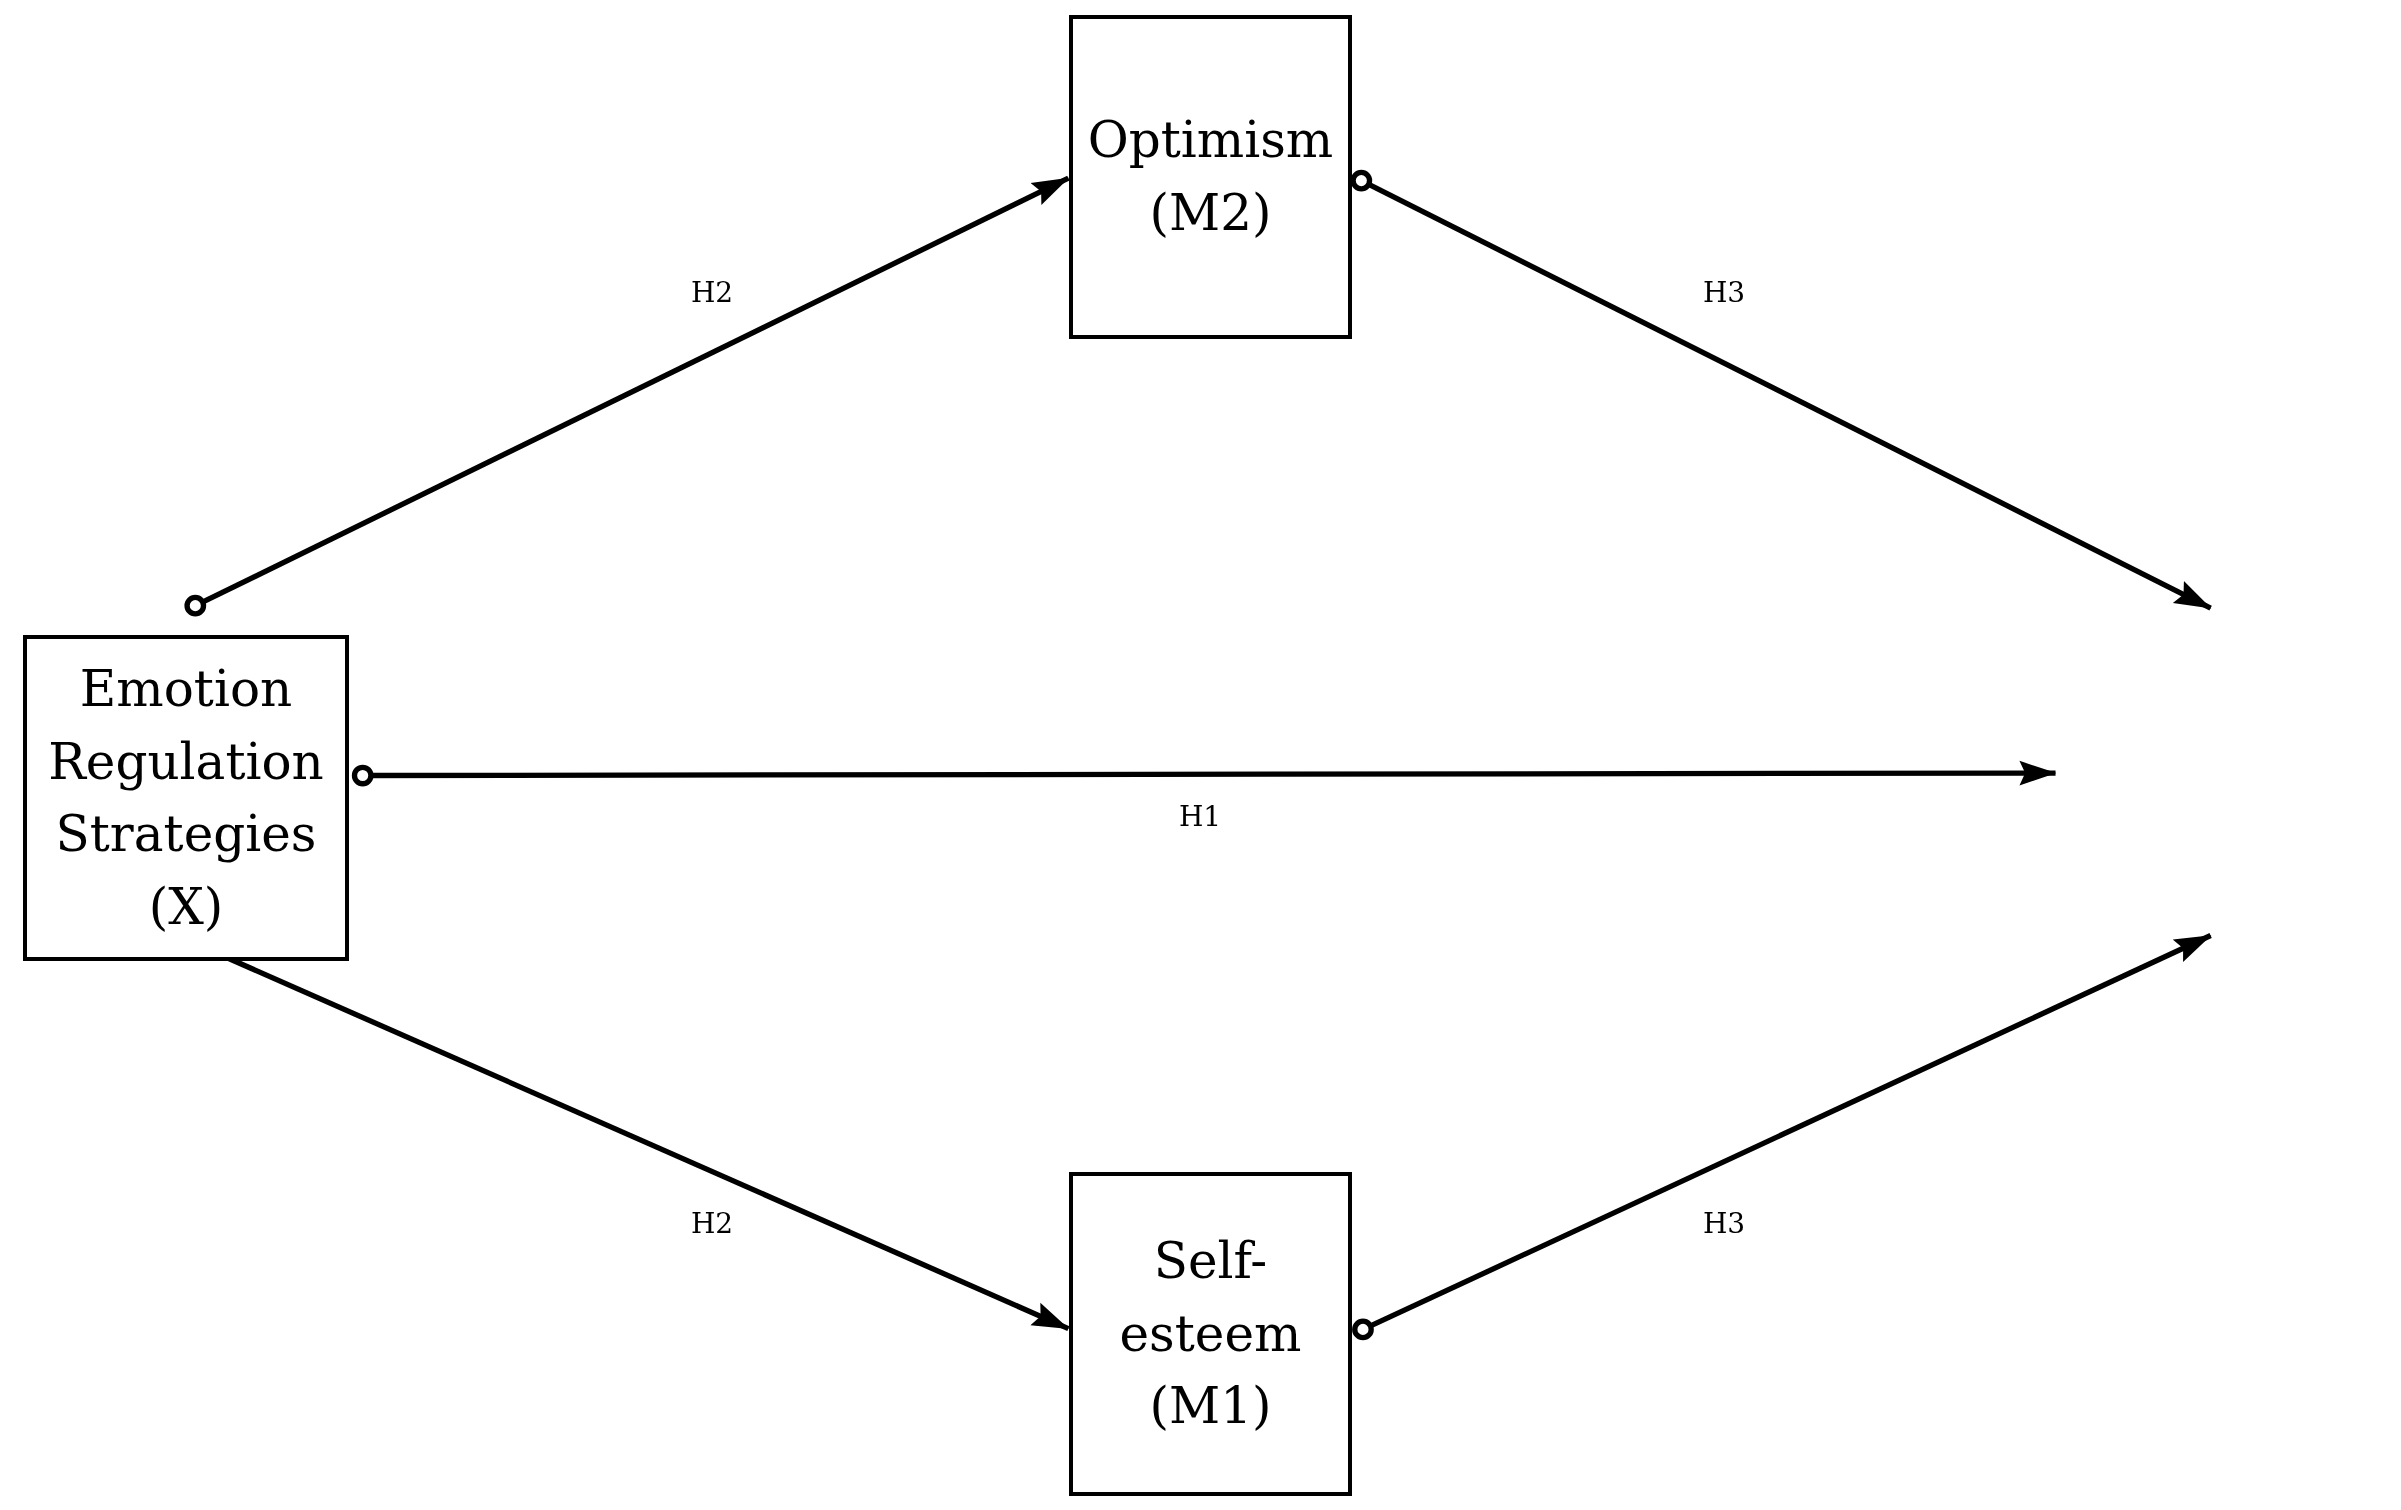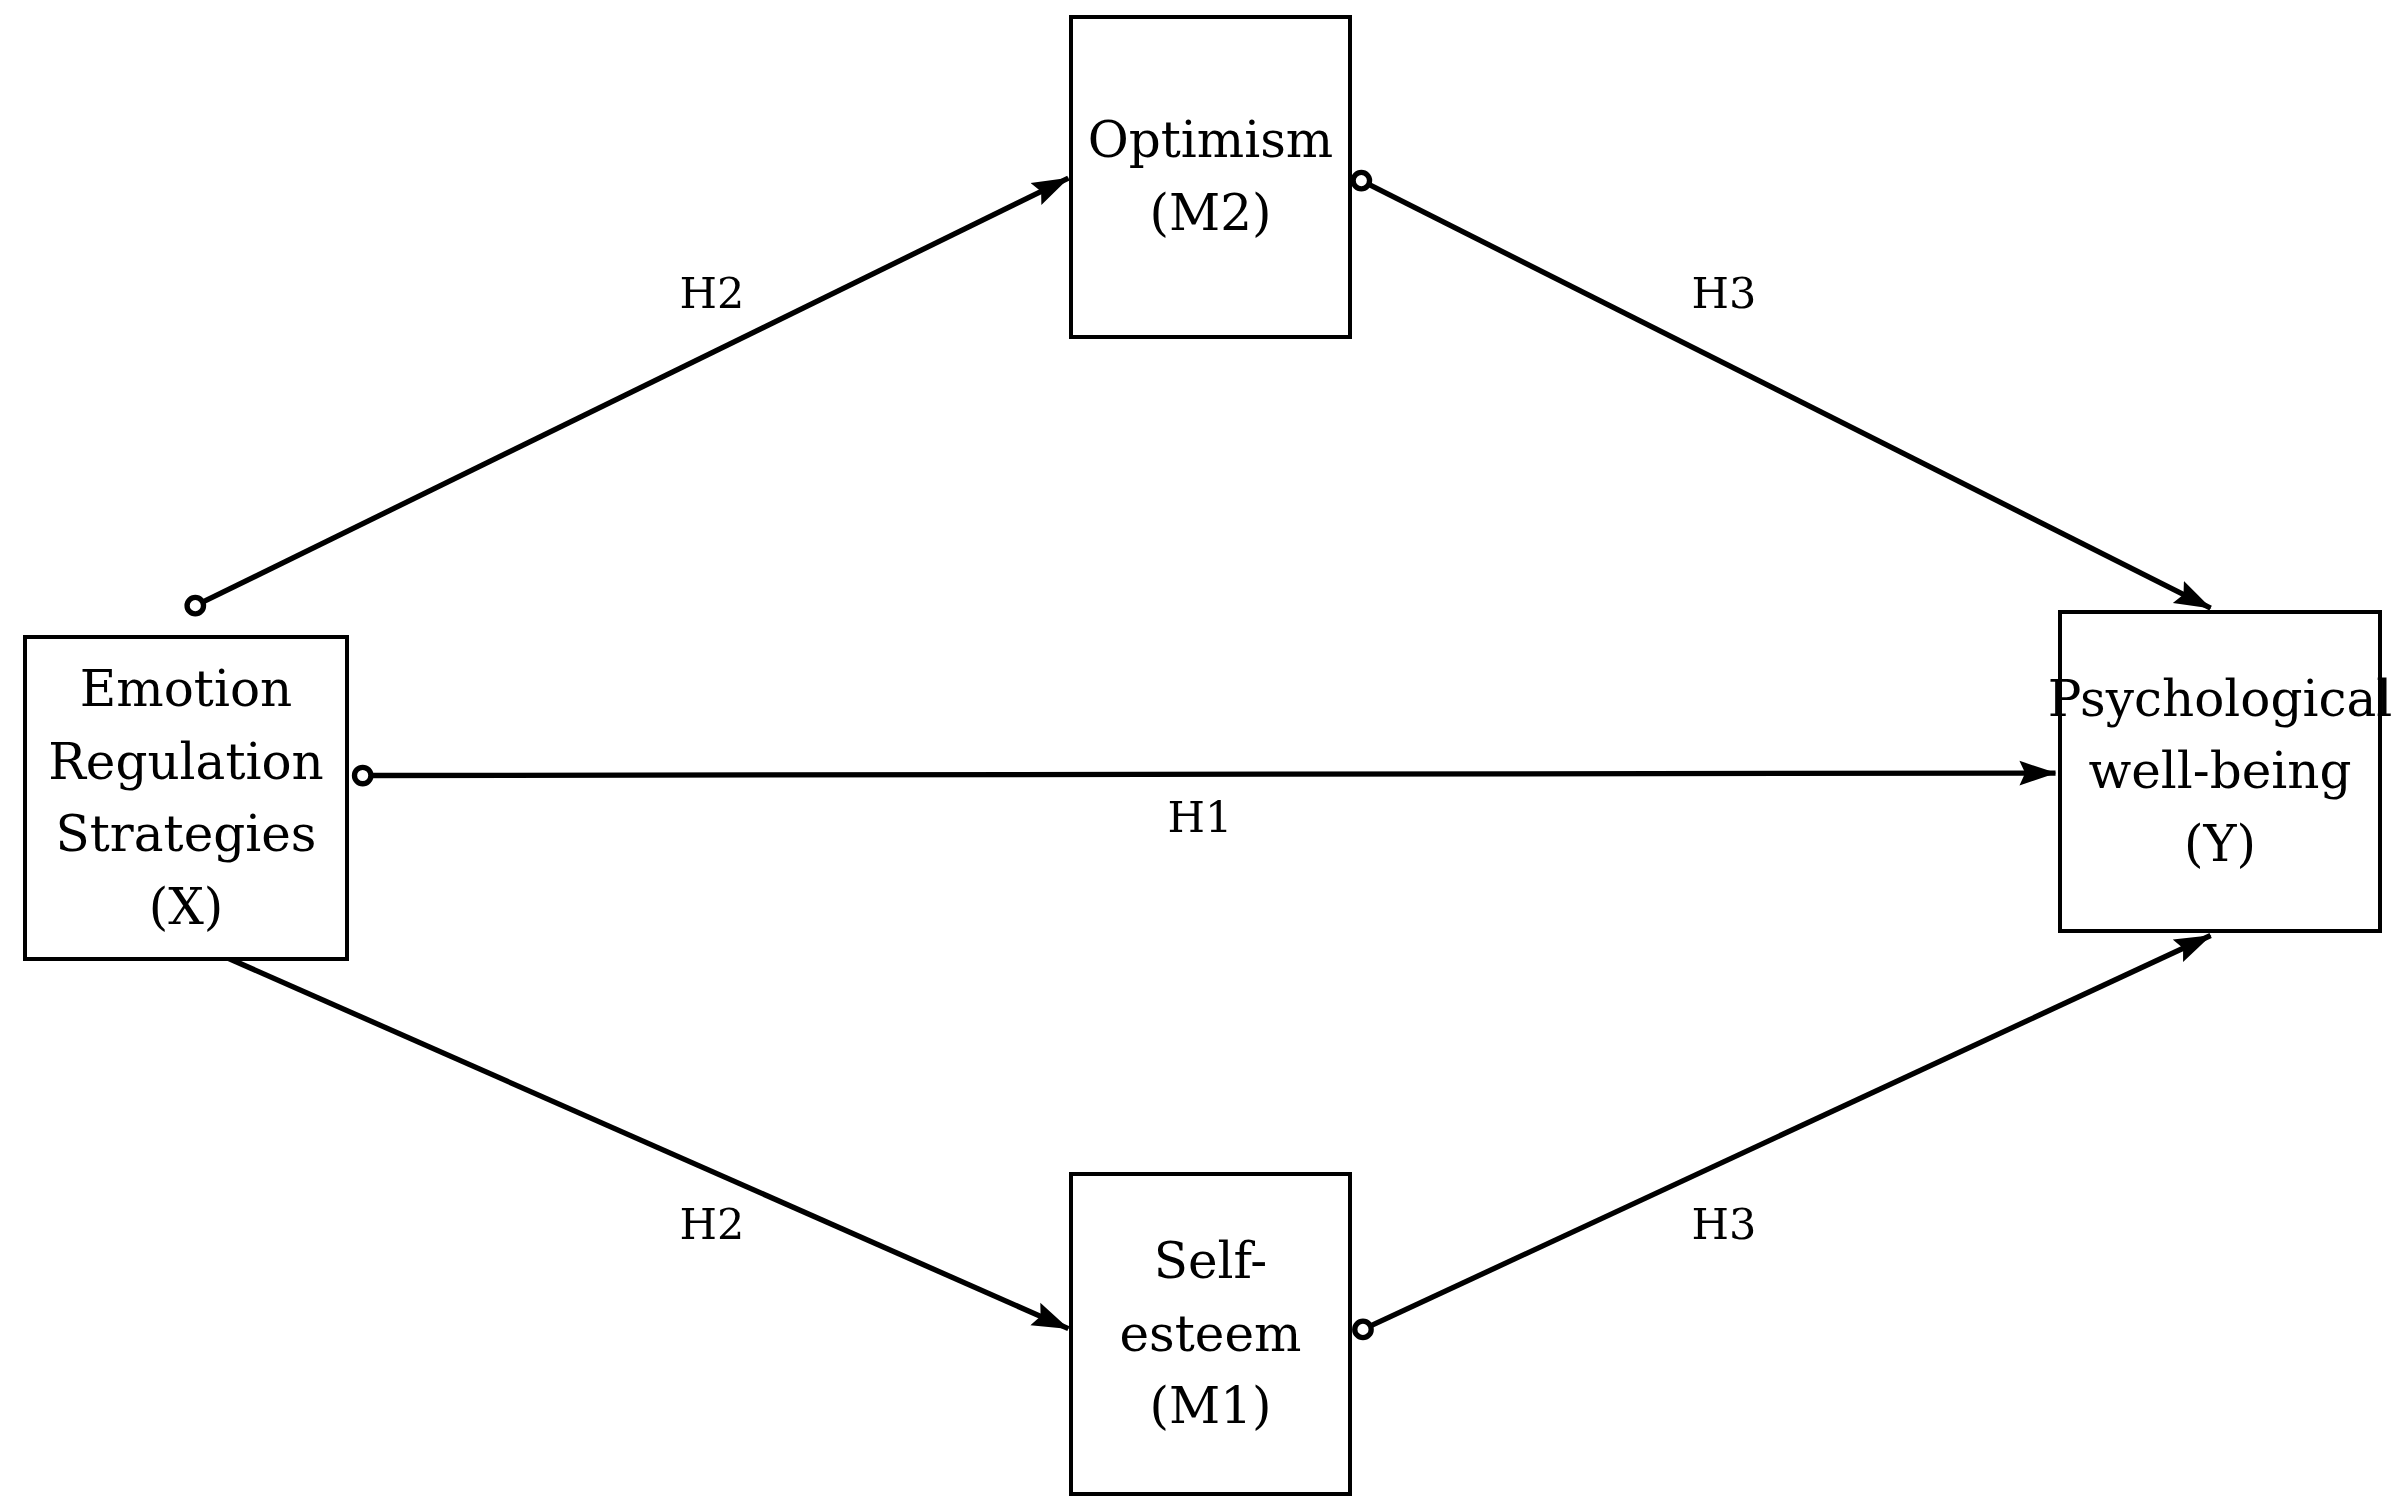--- a/index.html
+++ b/index.html
@@ -34,21 +34,21 @@
     text-align: center;
   }
   .node-label {
     font-size: 50px;
     line-height: 1.45;
     white-space: pre-line;
   }
   .edge-label {
     position: absolute;
     transform: translate(-50%, -50%);
-    font-size: 43px;
+    font-size: 28px;
     line-height: 1;
     white-space: nowrap;
   }
 </style>
 </head>
 <body>
 
 <div class="stage">
 
   <svg class="edge-layer" id="edge-layer" width="2401" height="1510" viewBox="0 0 2926 1840" xmlns="http://www.w3.org/2000/svg">
@@ -76,24 +76,20 @@
   </div>
 
   <div class="node" style="left: 1069px; top: 14.8px; width: 283px; height: 324px;">
     <div class="node-label">Optimism (M2)</div>
   </div>
 
   <div class="node" style="left: 1069px; top: 1172px; width: 283px; height: 324px;">
     <div class="node-label">Self-esteem (M1)</div>
   </div>
 
-  <div class="node" style="left: 2058px; top: 610px; width: 324px; height: 323px;">
-    <div class="node-label">Psychological
-well-being (Y)</div>
-  </div>
 
   <div class="edge-label" style="left: 712px; top: 293px;">H2</div>
   <div class="edge-label" style="left: 1724px; top: 293px;">H3</div>
   <div class="edge-label" style="left: 1200px; top: 817px;">H1</div>
   <div class="edge-label" style="left: 712px; top: 1224px;">H2</div>
   <div class="edge-label" style="left: 1724px; top: 1224px;">H3</div>
 
 </div>
 
 

